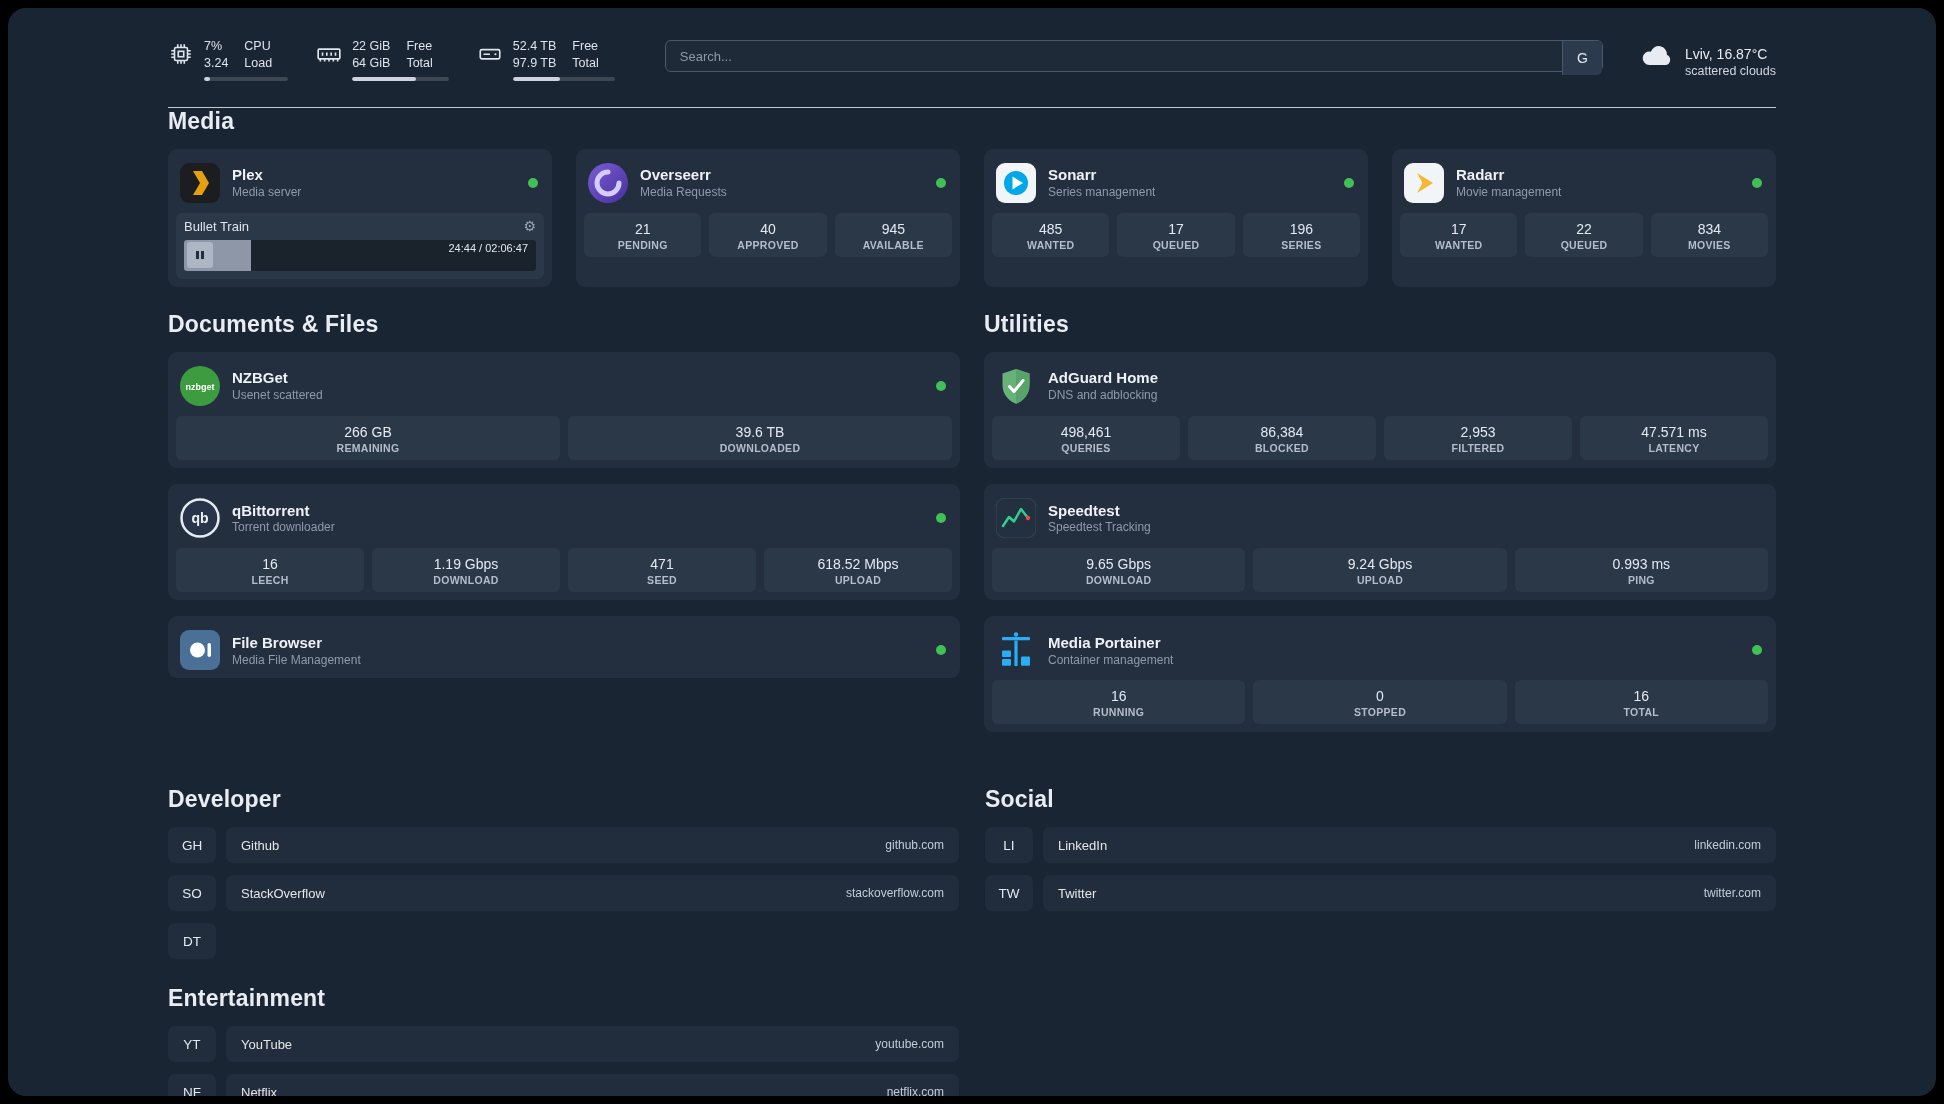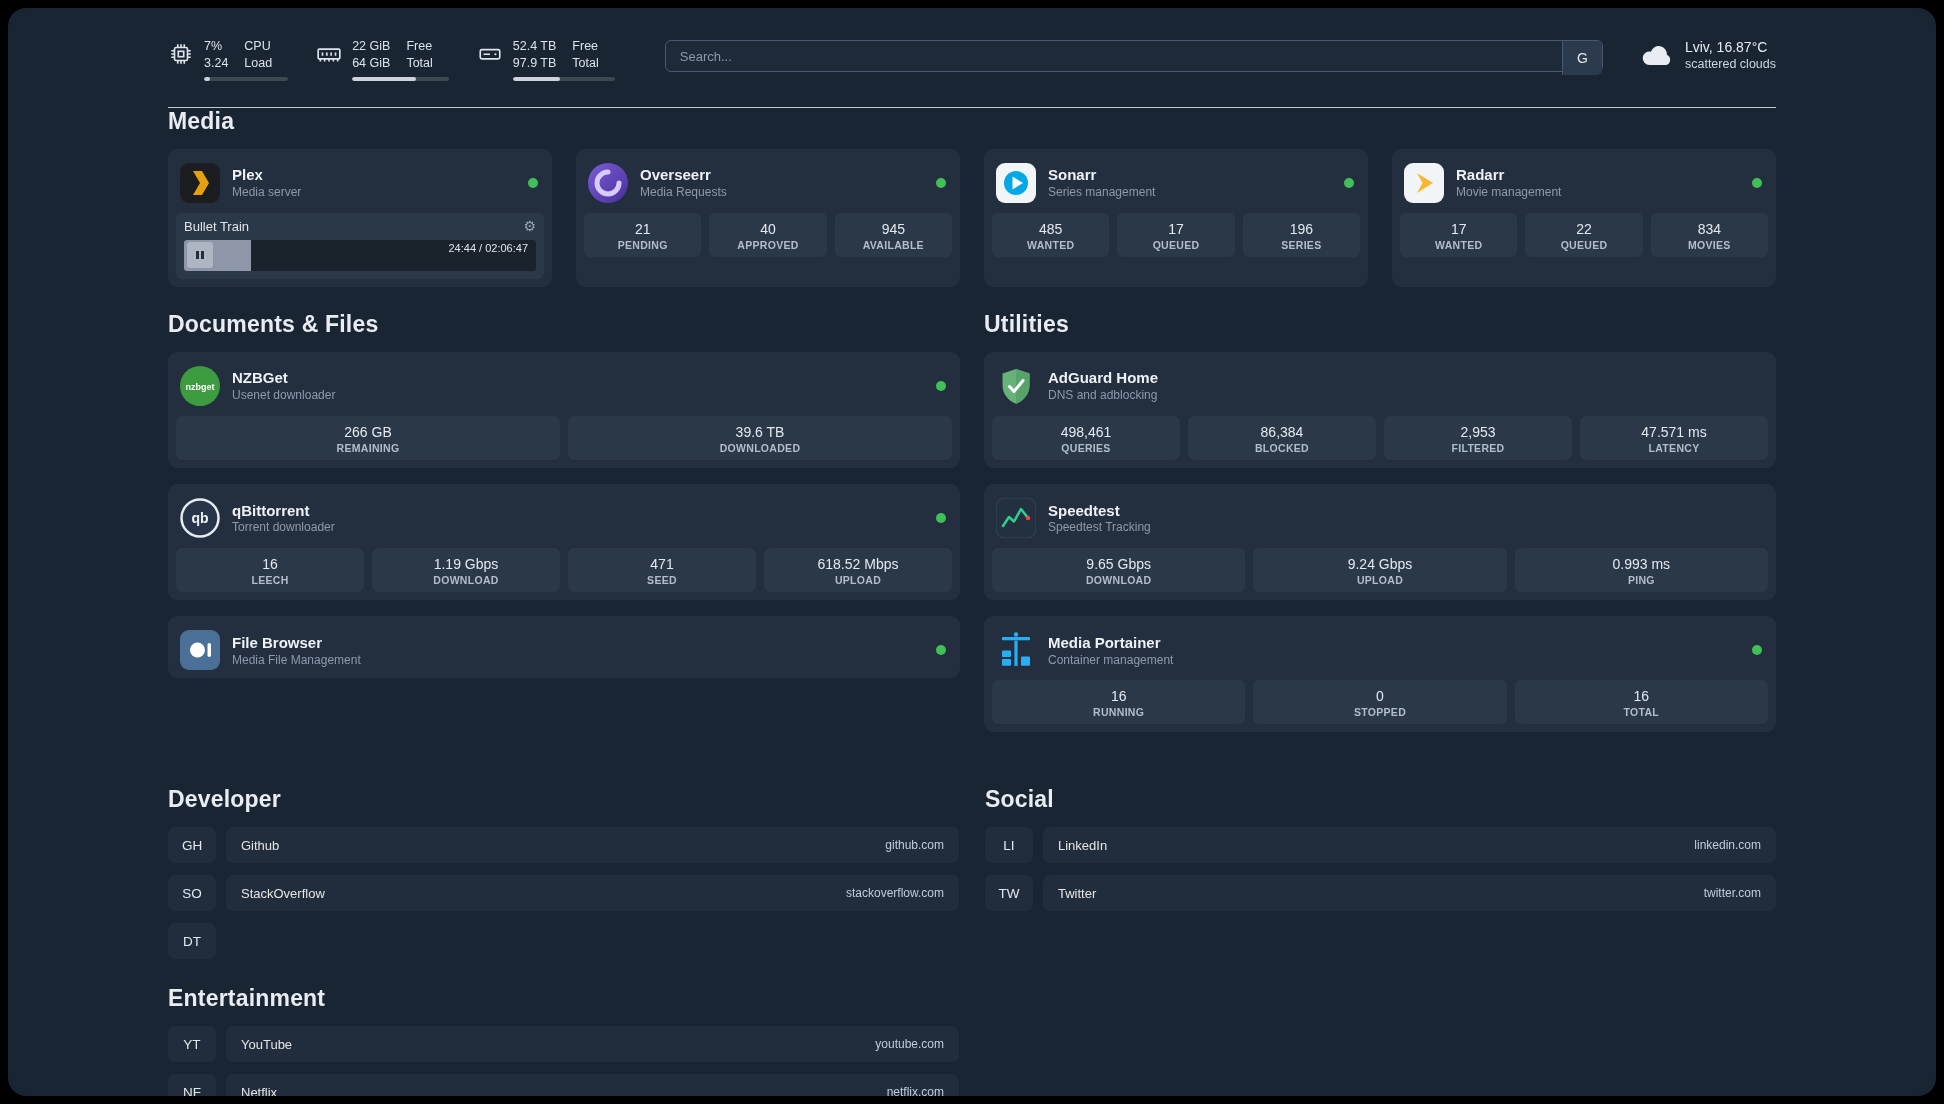--- a/index.html
+++ b/index.html
@@ -11,21 +11,21 @@
   .metric { display:flex; margin-right:28px; }
   .m-icon { margin-right:10px; padding-top:3px; }
   .m-rows { display:flex; }
   .m-col { display:flex; flex-direction:column; margin-right:16px; font-size:12.5px; line-height:1.35; color:#dde3ec; white-space:nowrap; }
   .m-bar { margin-top:5px; height:4px; border-radius:2px; background:rgba(255,255,255,.16); overflow:hidden; }
   .m-fill { height:100%; background:#ccd3de; border-radius:2px; }
   .search { flex:1; position:relative; margin:2px 36px 0 22px; height:36px; }
   .search-input { width:100%; height:32px; background:#1f2a39; border:1px solid #4a5870; border-radius:6px; color:#e6eaf0; font-size:13px; padding:0 50px 0 14px; outline:none; font-family:"Liberation Sans", sans-serif; }
   .search-input::placeholder { color:#8d97a8; }
   .g-btn { position:absolute; right:1px; top:1px; bottom:1px; width:40px; background:#2c3a4d; border:none; border-left:1px solid #4a5870; border-radius:0 5px 5px 0; color:#e3e8f0; font-size:14px; cursor:pointer; font-family:"Liberation Sans", sans-serif; }
-  .weather { display:flex; align-items:flex-start; }
+  .weather { display:flex; align-items:flex-end; }
   .weather .cld { margin-right:10px; }
   .w-loc { font-size:14px; color:#e8ecf2; line-height:1.35; }
   .w-cond { font-size:12.5px; color:#cfd6e0; }
   .divider { margin-top:26px; border:none; border-top:1px solid rgba(226,231,238,.85); }
 
   
   h2.sec { font-size:23px; font-weight:600; color:#e9edf3; letter-spacing:.2px; }
   .section-media { }
   .media-grid { display:grid; grid-template-columns:repeat(4,1fr); gap:24px; margin-top:14px; }
   .two-col { display:grid; grid-template-columns:1fr 1fr; gap:24px; margin-top:24px; }
@@ -308,21 +308,21 @@
         <div class="card">
           <div class="card-header">
             <span class="app-icon">
               <svg viewBox="0 0 40 40" width="40" height="40">
                   <circle cx="20" cy="20" r="20" fill="#3d9c3f"></circle>
                   <text x="20" y="23.5" text-anchor="middle" font-size="9" font-weight="bold" fill="#fff" font-family="Liberation Sans, sans-serif">nzbget</text>
                 </svg>
             </span>
             <div class="app-meta">
               <div class="app-name">NZBGet</div>
-              <div class="app-sub">Usenet downloader</div>
+              <div class="app-sub">Usenet scattered</div>
             </div>
             <span class="dot" style="background: rgb(64, 192, 87);"></span>
           </div>
           <div class="stats">
             <div class="stat">
                 <span class="v">266 GB</span>
                 <span class="l">REMAINING</span>
               </div>
             <div class="stat">
                 <span class="v">39.6 TB</span>

